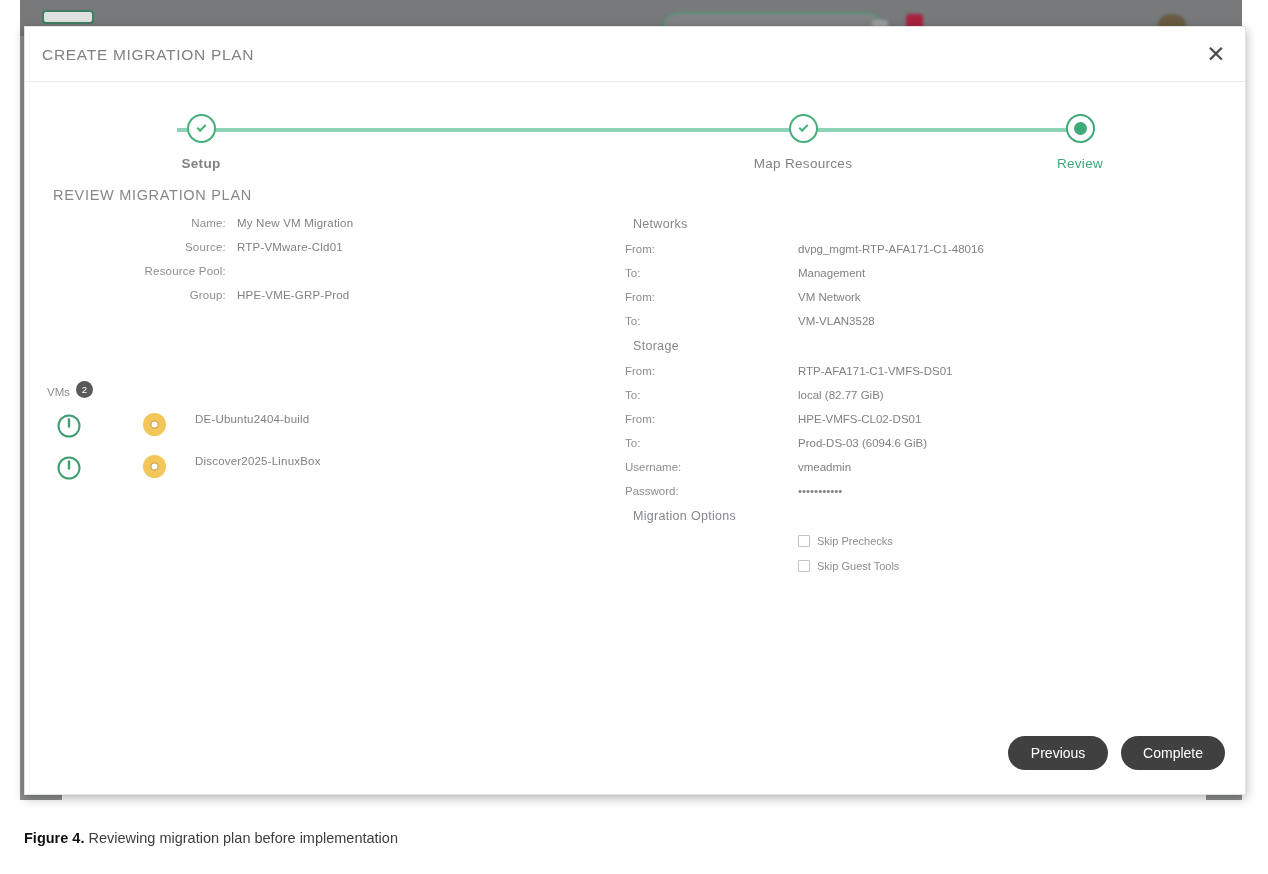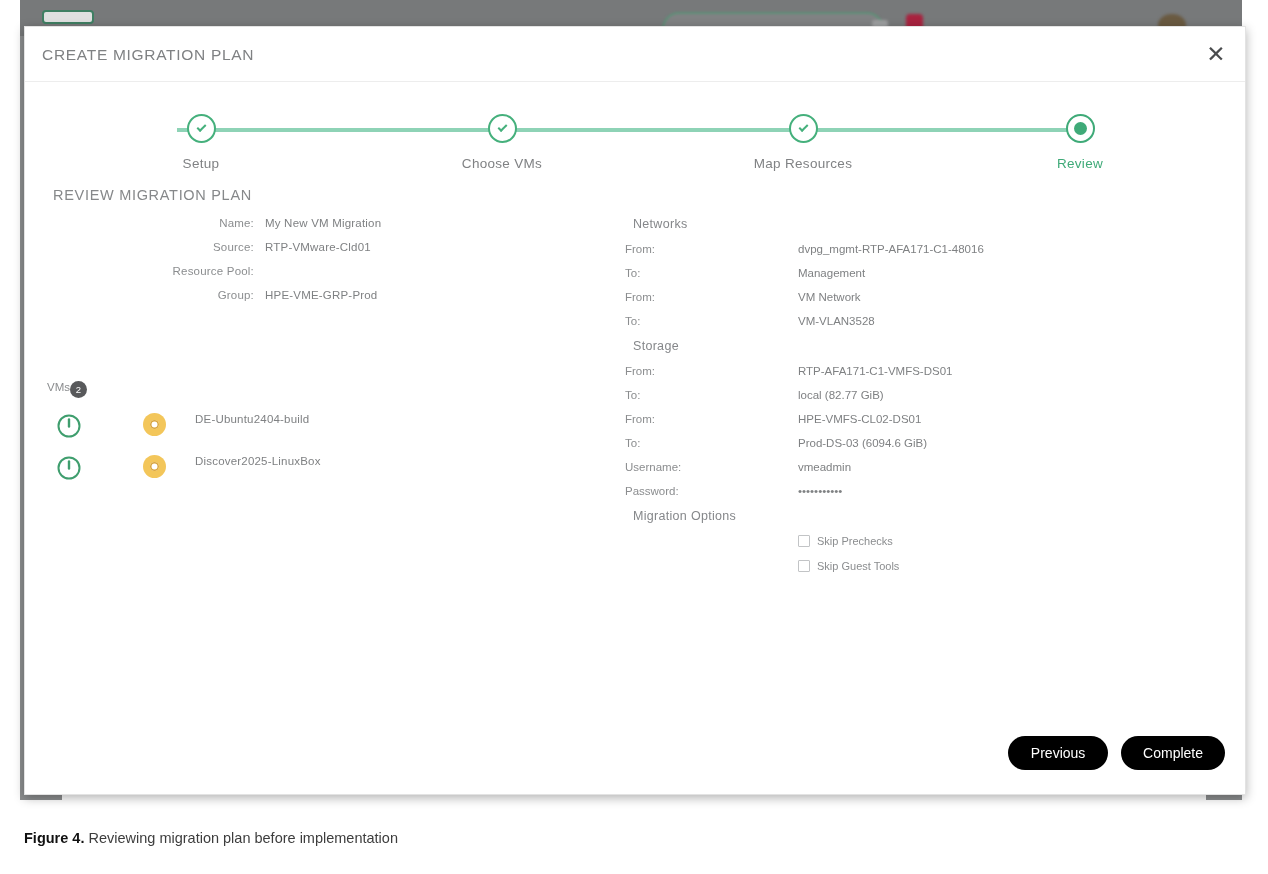--- a/index.html
+++ b/index.html
@@ -124,40 +124,40 @@
   }
 
   .col-left  { position: absolute; left: 0px;   top: 190px; width: 600px; }
   .col-right { position: absolute; left: 600px; top: 190px; width: 600px; }
 
   .kv-row {
     display: flex; align-items: baseline;
     margin-bottom: 12px; font-size: 11.5px; color: #8b8d8f;
   }
   .kv-key {
-    width: 240px; text-align: right; padding-right: 11px;
+    width: 212px; text-align: right; padding-right: 11px;
     color: #8b8d8f; letter-spacing: 0.2px;
   }
   .kv-val { color: #7f8183; letter-spacing: 0.2px; }
 
   .group-head {
     font-size: 12.5px; color: #85878a; letter-spacing: 0.3px;
     margin-bottom: 12px; margin-left: 8px;
   }
   .rt-row {
     display: flex; align-items: baseline;
     margin-bottom: 12px; font-size: 11.5px;
   }
   .rt-key { width: 173px; padding-right: 21px; color: #8b8d8f; }
   .rt-val { color: #7f8183; }
 
   
   .vms-head {
     position: absolute; left: 22px; top: 164px;
-    display: flex; align-items: flex-start; 
+    display: flex; align-items: flex-end; gap: 6px;
     font-size: 11.5px; color: #8b8d8f;
   }
   .vms-badge {
     width: 17px; height: 17px; border-radius: 50%;
     background: #58595b; color: #ffffff;
     font-size: 9.5px; display: flex; align-items: center; justify-content: center;
   }
   .vm-list { position: absolute; left: 0; top: 196px; width: 560px; }
   .vm-row {
     display: flex; height: 42px;
@@ -189,21 +189,21 @@
   }
 
   
   .footer {
     position: absolute; right: 20px; bottom: 24px;
     display: flex; gap: 13px;
   }
   .btn {
     min-width: 100px; height: 34px; padding: 3px 22px;
     border: none; border-radius: 17px;
-    background: #000000; color: #ffffff;
+    background: #404040; color: #ffffff;
     font-size: 14px; font-family: inherit; cursor: pointer;
     display: flex; align-items: center; justify-content: center;
   }
 
   
   .caption {
     position: absolute; left: 24px; top: 830px;
     font-size: 14.5px; color: #3d3d3d;
   }
   .caption b { color: #111; font-weight: bold; }
@@ -227,33 +227,27 @@
 <div id="modal">
 
   <div class="modal-header">
     <div class="modal-title">CREATE MIGRATION PLAN</div>
     <div class="close-btn">✕</div>
   </div>
 
   <div class="stepper">
     <div class="stepper-line"></div>
 
-    <div class="step" style="left:76px;">
+    <div class="step" style="left:76px;font-weight:bold;">
       <div class="step-node">
           <span class="tick"></span>
         </div>
       <div class="step-label">Setup</div>
     </div>
 
-    <div class="step" style="left:377px;">
-      <div class="step-node">
-          <span class="tick"></span>
-        </div>
-      <div class="step-label">Choose VMs</div>
-    </div>
 
     <div class="step" style="left:678px;">
       <div class="step-node">
           <span class="tick"></span>
         </div>
       <div class="step-label">Map Resources</div>
     </div>
 
     <div class="step" style="left:955px;">
       <div class="step-node active">

